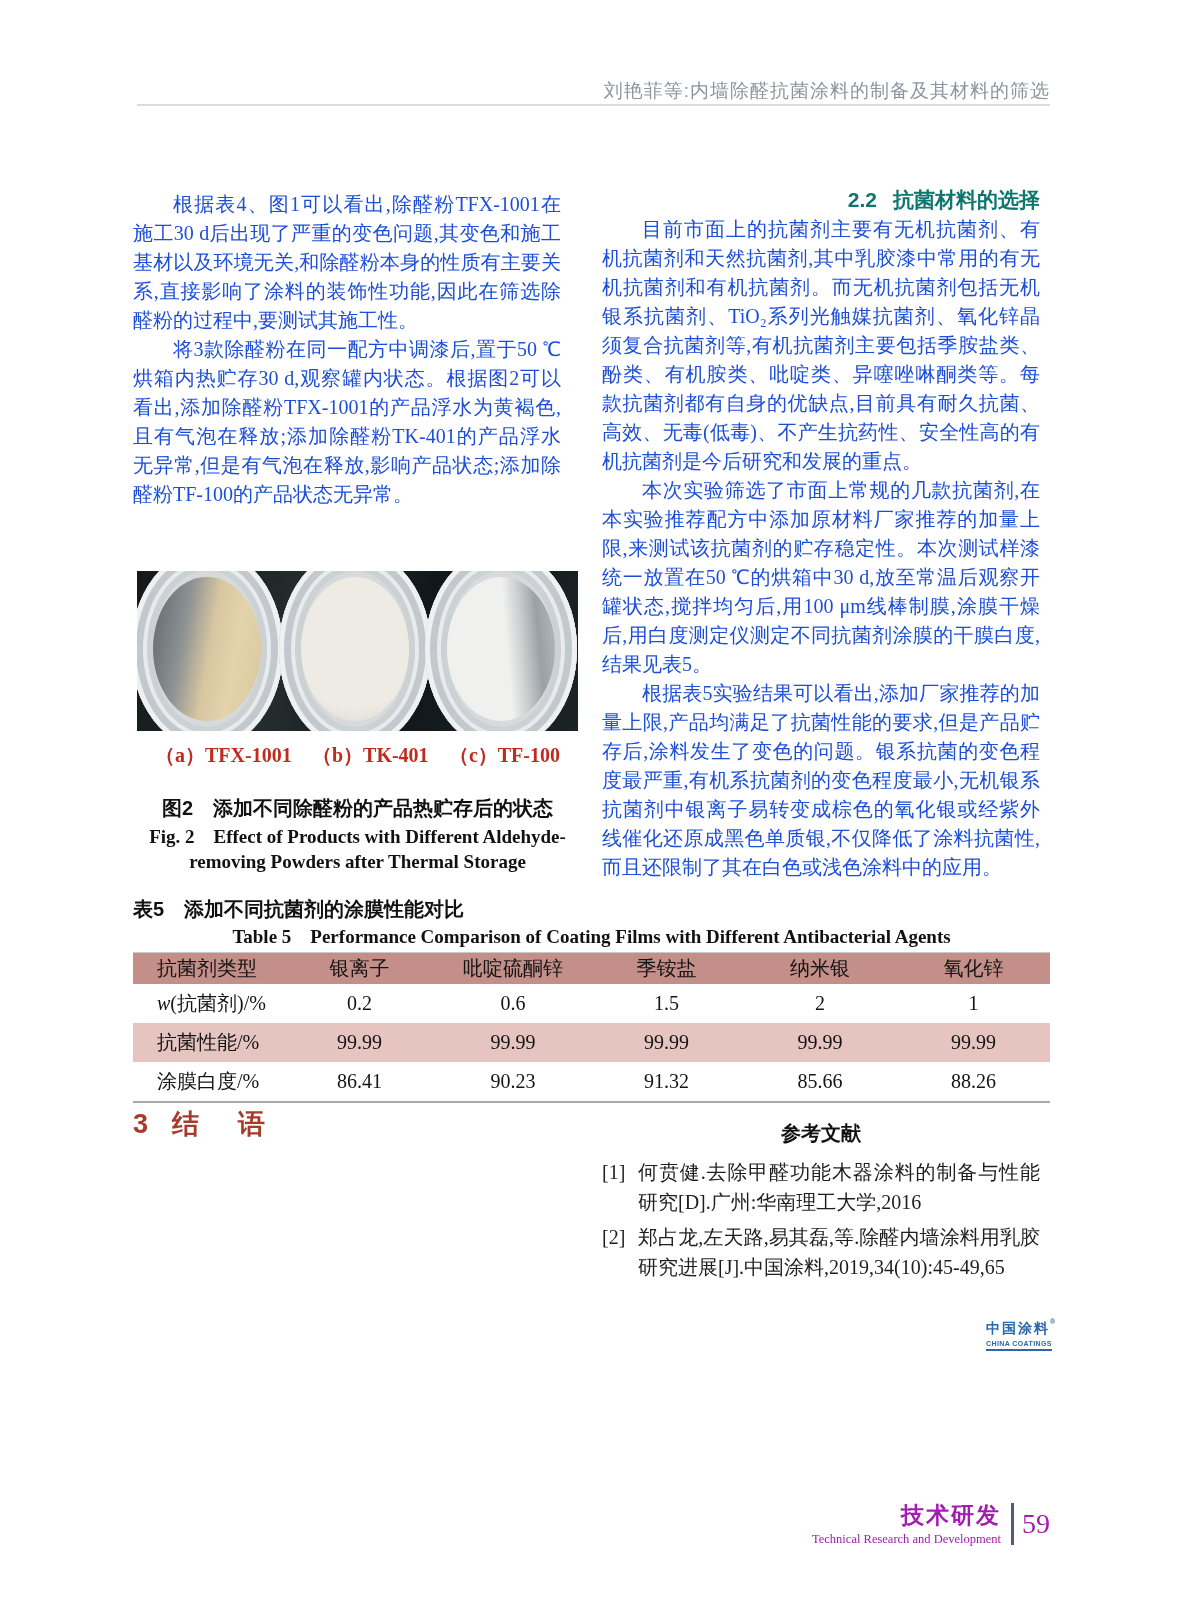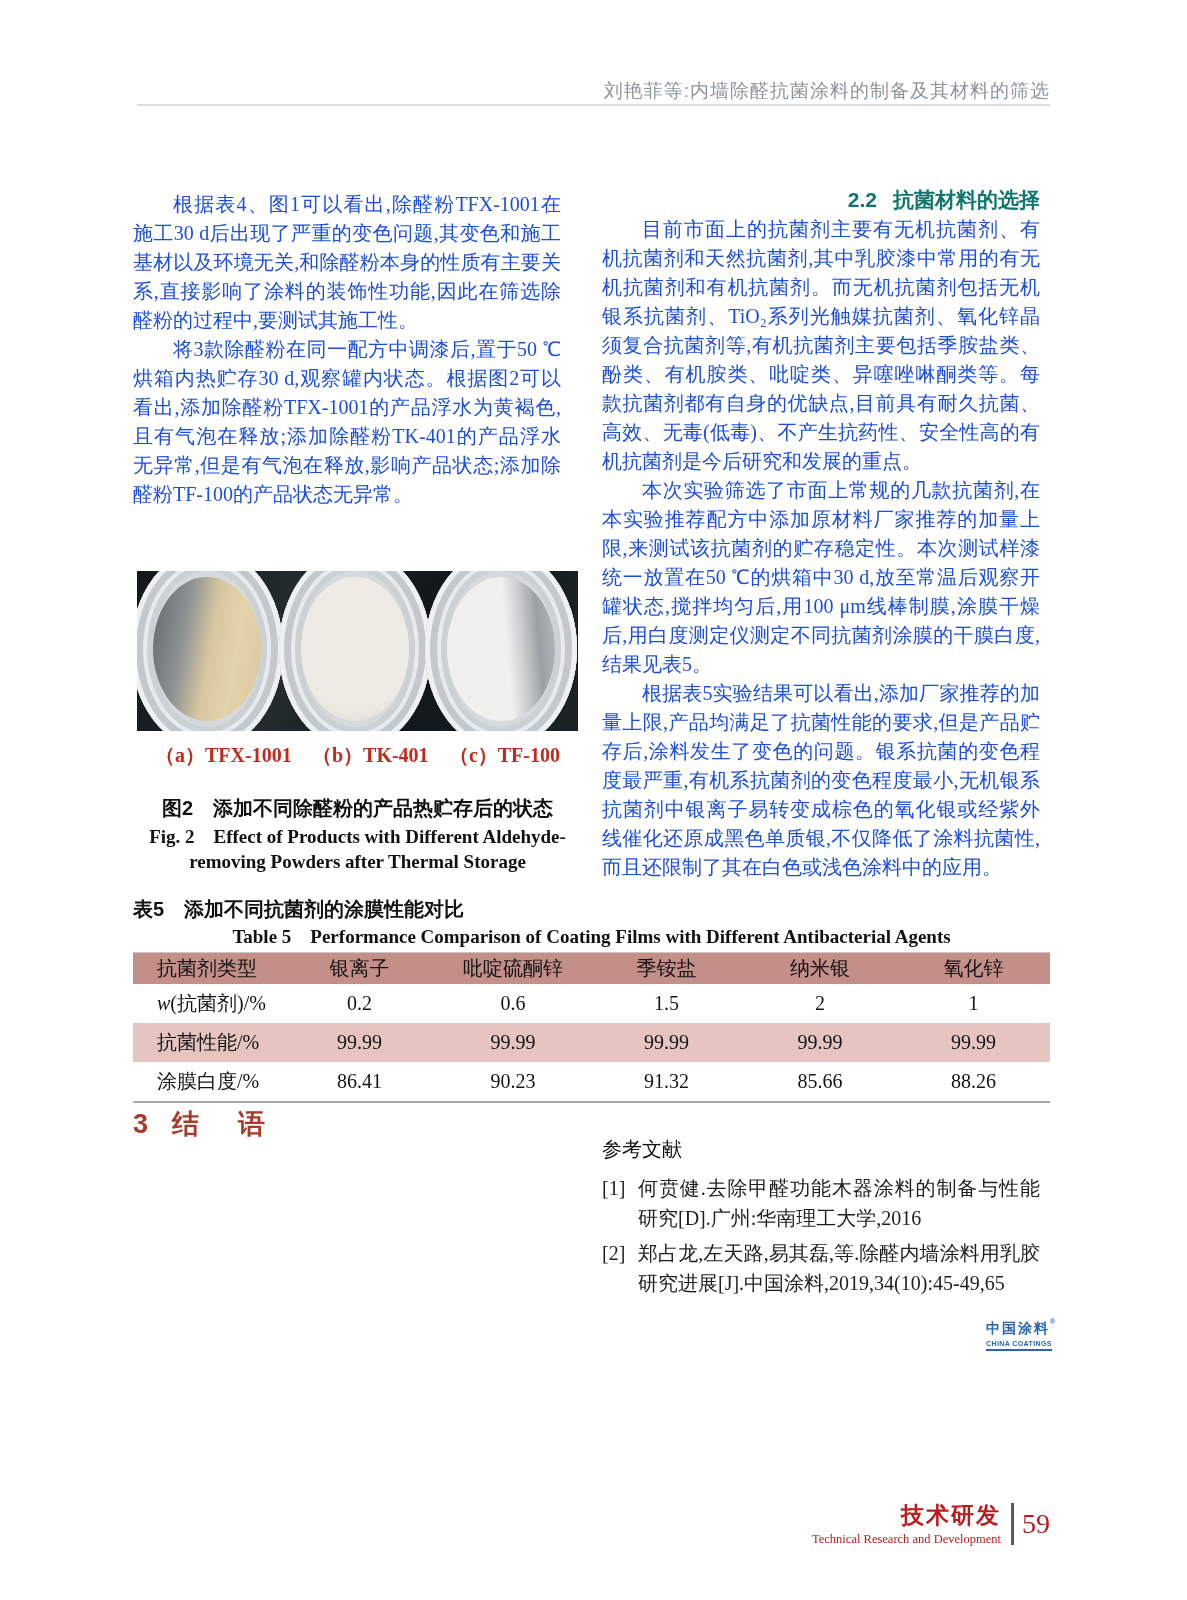--- a/index.html
+++ b/index.html
@@ -80,36 +80,36 @@
   }
   table.tbl th, table.tbl td { padding:0; text-align:center; font-weight:normal; }
   table.tbl th { height:31px; background:#c48e89; }
   table.tbl td { height:39px; }
   table.tbl .c0 { text-align:left; padding-left:24px; }
   tr.r-pink td { background:#e6c5c1; }
 
   
   .refs { position:absolute; left:602px; top:1120px; width:438px; }
   .refs-head {
-    text-align:left; font-family:"Liberation Sans", sans-serif; font-weight:normal;
-    font-size:20px; color:#111; margin-bottom:10px;margin-top:16px;
+    text-align:center; font-family:"Liberation Sans", sans-serif; font-weight:bold;
+    font-size:20px; color:#111; margin-bottom:10px;
   }
   .ref-item { display:flex; margin-bottom:5px; font-size:20px; line-height:30px; }
   .ref-marker { width:36px; flex:0 0 36px; }
   .ref-text { flex:1; text-align:justify; }
 
   
   .logo { position:absolute; left:986px; top:1320px; width:66px; color:#2a67ae; text-align:center; }
   .logo-zh { font-family:"Liberation Sans", sans-serif; font-weight:bold; font-size:14px; letter-spacing:2px; white-space:nowrap; position:relative; }
   .logo-mark { font-size:7px; vertical-align:top; position:relative; top:-2px; }
   .logo-en { font-family:"Liberation Sans", sans-serif; font-weight:bold; font-size:7px; letter-spacing:0.4px; margin-top:2px; white-space:nowrap; }
   .logo-bar { height:2px; background:#2a67ae; margin-top:2px; }
 
   
-  .footer { position:absolute; top:1500px; right:137px; display:flex; align-items:center; color:#b91c1c; }
+  .footer { position:absolute; top:1500px; right:137px; display:flex; align-items:center; color:#a21caf; }
   .footer-left { text-align:right; }
   .footer-zh { font-family:"Liberation Sans", sans-serif; font-weight:bold; font-size:23px; letter-spacing:2px; }
   .footer-en { font-size:12.5px; margin-top:1px; }
   .footer-bar { width:3px; height:42px; background:#4e5d78; margin:0 8px 0 10px; }
   .footer-page { font-size:28px; }
 </style>
 </head>
 <body>
 
 <div class="page">

